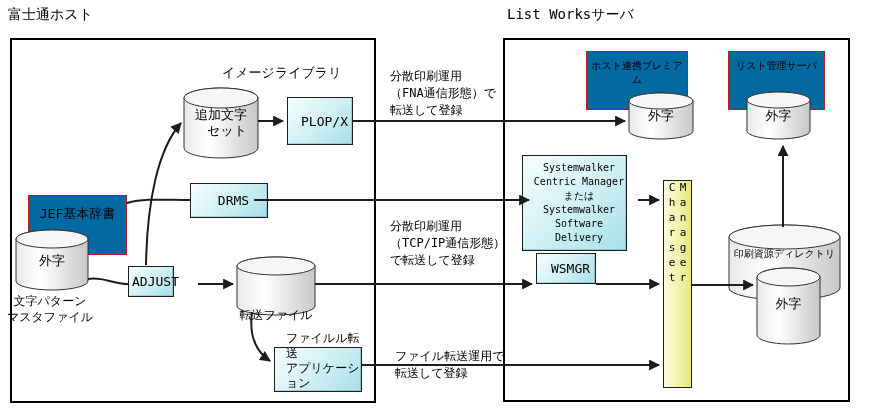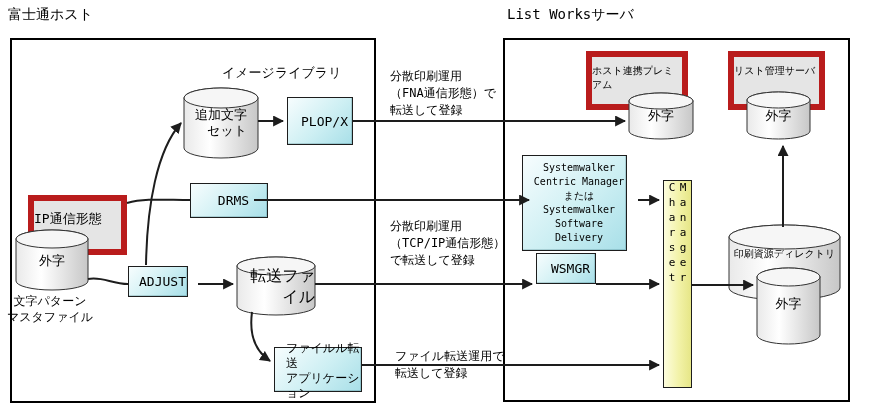--- a/index.html
+++ b/index.html
@@ -3,74 +3,74 @@
 <meta charset="utf-8">
 <style>
   html,body { margin:0; padding:0; background:#fff; }
   .stage {
     position:relative; width:869px; height:415px; background:#ffffff;
     font-family:"DejaVu Sans Mono","Liberation Sans",sans-serif;
     color:#000; overflow:hidden;
   }
   .abs { position:absolute; }
   .groupbox { border:2px solid #000; background:#fff; box-sizing:border-box; }
-  .whitebox { border:6px solid #b91c1c; background:#e5e5e5; box-sizing:border-box; text-align:left; }
+  .whitebox { border:1px solid #b91c1c; background:#0369a1; box-sizing:border-box; text-align:center; }
   .cyanbox {
     border:1px solid #1d1d1d; box-sizing:border-box;
     background:linear-gradient(135deg,#f7fdfe 0%,#cdeff3 55%,#a8dfe8 100%);
     box-shadow:inset -1px -1px 0 rgba(0,60,70,.18);
     display:flex; align-items:center; justify-content:center;padding-left:9px;
   }
   .yellowbox {
     border:1px solid #1d1d1d; box-sizing:border-box;
     background:linear-gradient(90deg,#fdfdde 0%,#f2f2a8 55%,#e6e687 100%);
     display:flex; align-items:center; justify-content:center;
   }
   .lbl { white-space:pre-line; line-height:1.25; }
   .center { text-align:center; }
   .t13 { font-size:13px; }
-  .t12 { font-size:16px; }
+  .t12 { font-size:12px;margin-top:28px; }
   .t10 { font-size:10px; }
   .t14 { font-size:14px; }
   .ann { font-size:12px; line-height:17px; white-space:pre-line; }
   .cyl-label { display:flex; align-items:center; justify-content:center; text-align:right; }
   .vtext {
     writing-mode:vertical-lr; text-orientation:upright;
     font-size:11px; letter-spacing:2px; line-height:1;
   }
   svg { display:block; }
 </style>
 </head>
 <body>
 
 <div class="stage">
 
   <div class="abs groupbox" style="left:10px;top:38px;width:366px;height:365px;"></div>
   <div class="abs groupbox" style="left:503px;top:38px;width:347px;height:364px;"></div>
 
   <div class="abs whitebox" style="left:28px;top:195px;width:99px;height:60px;">
-    <div class="t13" style="margin-top:9px;">IP通信形態</div>
+    <div class="t13" style="margin-top:9px;">JEF基本辞書</div>
   </div>
   <div class="abs whitebox" style="left:586px;top:51px;width:102px;height:59px;">
     <div class="t10" style="margin-top:7px;">ホスト連携プレミアム</div>
   </div>
   <div class="abs whitebox" style="left:728px;top:51px;width:97px;height:59px;">
     <div class="t10" style="margin-top:7px;">リスト管理サーバ</div>
   </div>
 
   <div class="abs cyanbox" style="left:287px;top:97px;width:66px;height:48px;">
     <div class="t13">PLOP/X</div>
   </div>
   <div class="abs cyanbox" style="left:190px;top:183px;width:78px;height:35px;">
     <div class="t13">DRMS</div>
   </div>
-  <div class="abs cyanbox" style="left:128px;top:266px;width:60px;height:31px;">
+  <div class="abs cyanbox" style="left:128px;top:266px;width:46px;height:31px;">
     <div class="t13">ADJUST</div>
   </div>
-  <div class="abs cyanbox" style="left:274px;top:347px;width:88px;height:45px;align-items:center;justify-content:flex-start;">
+  <div class="abs cyanbox" style="left:274px;top:347px;width:88px;height:45px;align-items:flex-end;justify-content:flex-start;">
     <div class="lbl" style="font-size:12px;line-height:15px;padding:3px 0 0 2px;text-align:left;">ファイルル転送
 アプリケーション</div>
   </div>
   <div class="abs cyanbox" style="left:522px;top:155px;width:105px;height:96px;">
     <div class="lbl center" style="font-size:10px;line-height:14px;">Systemwalker
 Centric Manager
 または
 Systemwalker
 Software Delivery</div>
   </div>

